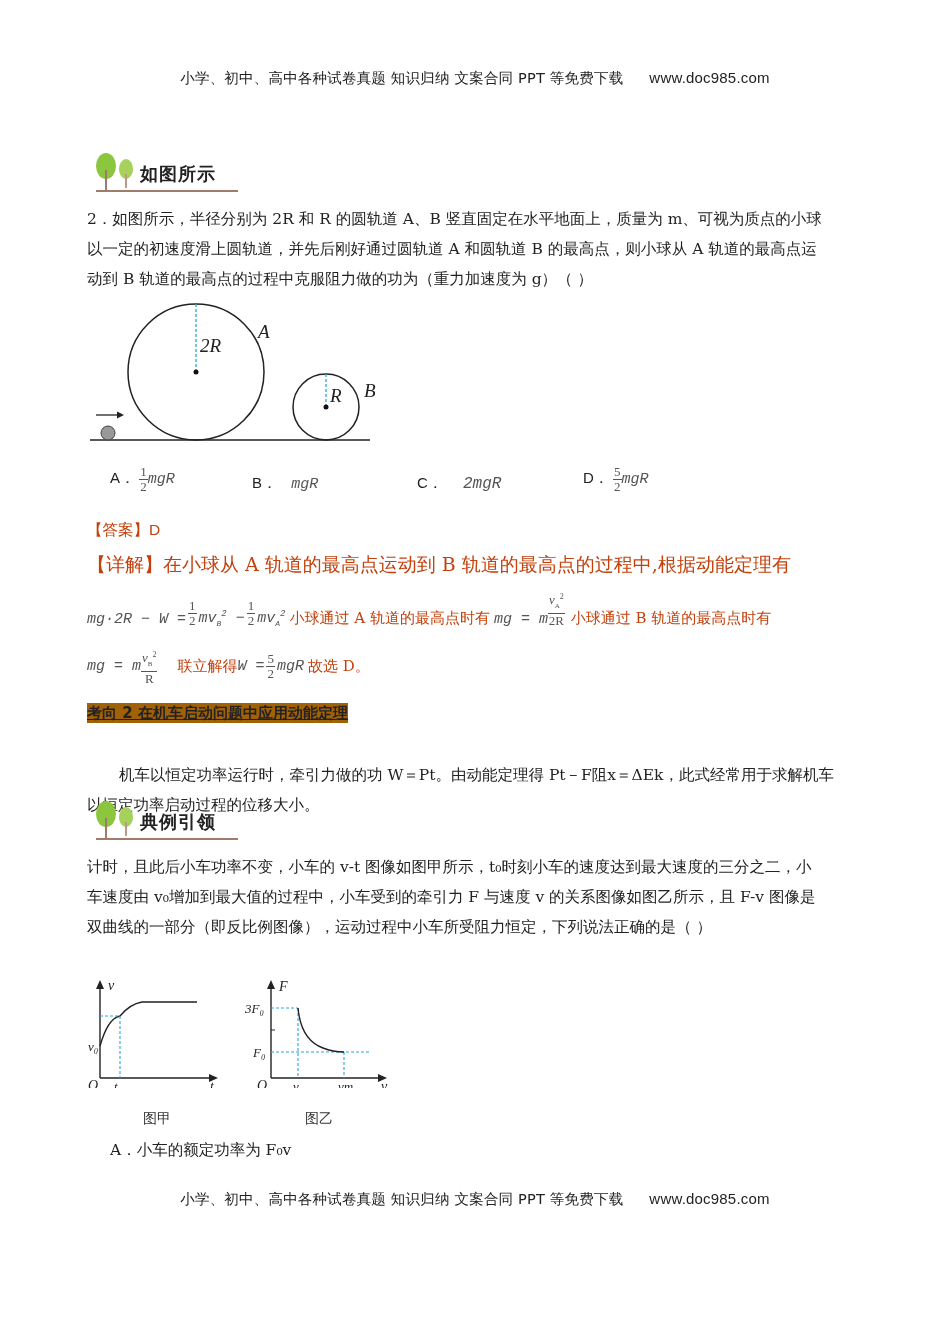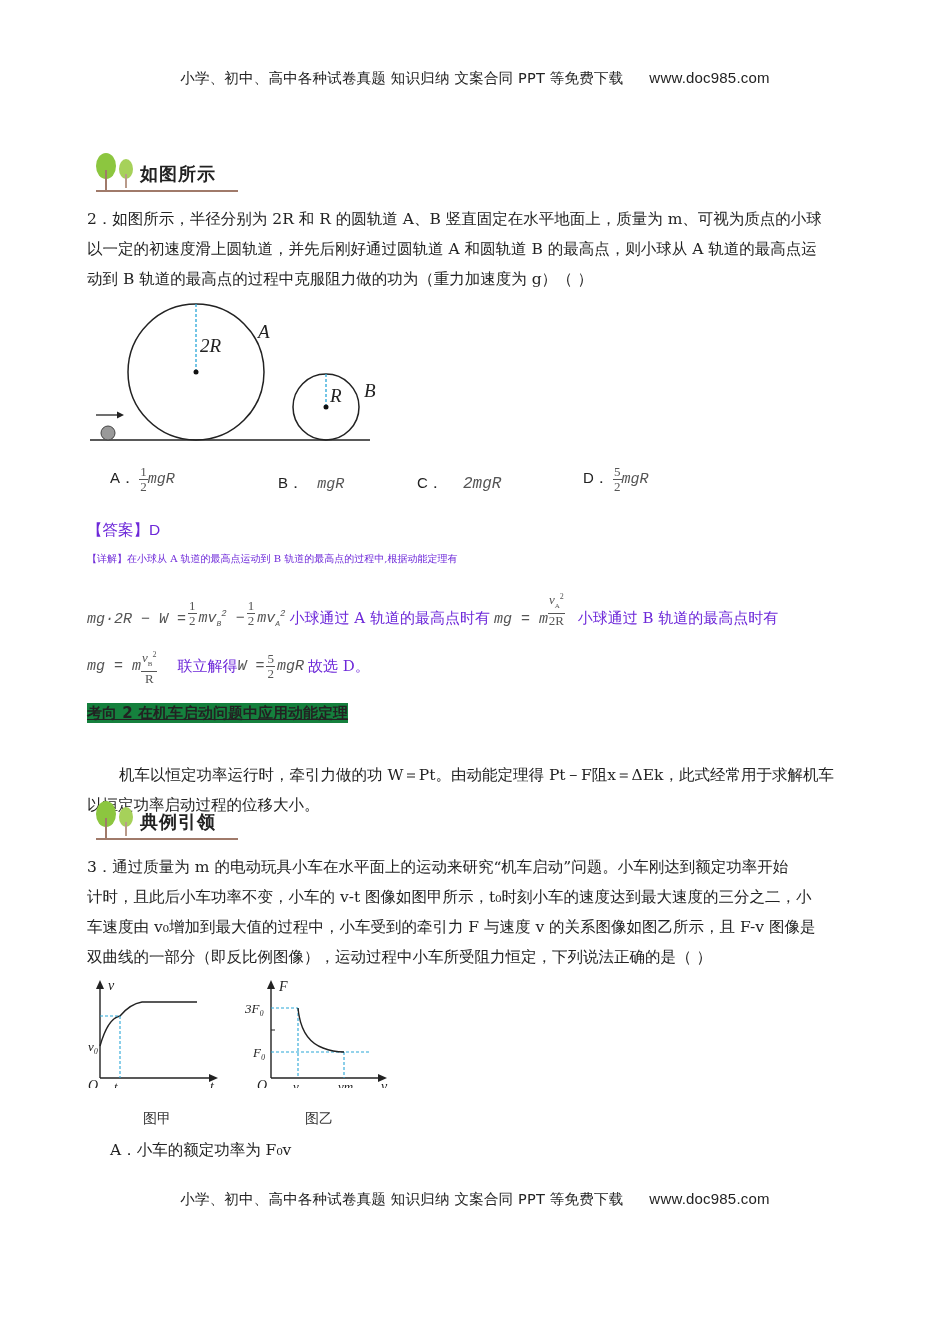--- a/index.html
+++ b/index.html
@@ -7,26 +7,26 @@
   body { position: relative; font-family: "DejaVu Serif", "Liberation Serif", serif; color: #222; overflow: hidden; }
   .abs { position: absolute; }
   .header, .footer { left: 0; width: 950px; text-align: center; font-size: 14.5px; color: #222; font-family: "DejaVu Sans", "Liberation Sans", sans-serif; letter-spacing: 0.2px; }
   .header { top: 69px; }
   .footer { top: 1190px; }
   .header .url, .footer .url { margin-left: 26px; font-family: "Liberation Sans", sans-serif; font-size: 15px; }
   .banner { left: 88px; width: 148px; height: 44px; }
   .banner .label { position: absolute; left: 52px; top: 12px; font-size: 18px; font-weight: bold; font-family: "DejaVu Sans", sans-serif; color: #222; letter-spacing: 1px; }
   .banner .line { position: absolute; left: 8px; top: 40px; width: 142px; height: 2px; background: #a07a6a; }
   .para { left: 87px; width: 790px; font-size: 15.5px; line-height: 30px; }
-  .red { color: #6d28d9; }
+  .red { color: #c2410c; }
   .opt { font-size: 15px; position: absolute; font-family: "Liberation Sans", sans-serif; }
   .math { font-family: Liberation Mono, monospace; font-style: italic; color: #555; font-size: 15px; }
   .frac { display: inline-flex; flex-direction: column; align-items: center; vertical-align: middle; font-family: "Liberation Serif", serif; font-size: 13px; color: #555; line-height: 14px; }
   .frac .num { border-bottom: 1px solid #555; padding: 0 1px; }
-  .highlight { background: #15803d; font-weight: bold; font-family: "DejaVu Sans", sans-serif; font-size: 15px; padding: 1px 0; text-decoration: underline; text-decoration-color: #222; }
+  .highlight { background: #a16207; font-weight: bold; font-family: "DejaVu Sans", sans-serif; font-size: 15px; padding: 1px 0; text-decoration: underline; text-decoration-color: #222; }
   .cap { font-size: 14px; font-family: "DejaVu Sans", sans-serif; color: #333; }
 </style>
 </head>
 <body>
 
 <div class="abs header">
   <span>小学、初中、高中各种试卷真题  知识归纳  文案合同  PPT 等免费下载</span><span class="url">www.doc985.com</span>
 </div>
 
 <div class="abs banner" style="top:150px;">
@@ -63,41 +63,41 @@
   <text x="276" y="99" font-family="Liberation Serif, serif" font-style="italic" font-size="19" fill="#222">B</text>
 </svg>
 
 <div class="opt" style="left:110px;top:465px;">
   <span>A．</span>
   <span class="frac">
       <span class="num">1</span>
       <span>2</span>
     </span><span class="math">mgR</span>
 </div>
-<div class="opt" style="left:252px;top:474px;margin-left:26px;">
+<div class="opt" style="left:252px;top:474px;">
   <span>B．</span>
   <span class="math" style="margin-left:10px;">mgR</span>
 </div>
 <div class="opt" style="left:417px;top:474px;">
   <span>C．</span>
   <span class="math" style="margin-left:16px;font-size:16px;">2mgR</span>
 </div>
 <div class="opt" style="left:583px;top:465px;">
   <span>D．</span>
   <span class="frac">
       <span class="num">5</span>
       <span>2</span>
     </span><span class="math">mgR</span>
 </div>
 
 <div class="abs red" style="left:87px;top:520px;font-size:15.5px;">
   <span>【答案】</span><span style="font-family:'Liberation Sans',sans-serif;">D</span>
 </div>
 
-<div class="abs red" style="left:87px;top:552px;font-size:10px;">
+<div class="abs red" style="left:87px;top:552px;font-size:19px;">
   <span>【详解】</span><span>在小球从 A 轨道的最高点运动到 B 轨道的最高点的过程中,根据动能定理有</span>
 </div>
 
 <div class="abs" style="left:87px;top:590px;font-size:15px;white-space:nowrap;display:flex;align-items:flex-end;">
   <span class="math">mg·2R − W =</span>
   <span class="frac" style="margin:0 2px;">
       <span class="num">1</span>
       <span>2</span>
     </span>
   <span class="math">mv<sub style="font-size:8px;">B</sub><sup style="font-size:9px;">2</sup> −</span>
@@ -105,21 +105,21 @@
       <span class="num">1</span>
       <span>2</span>
     </span>
   <span class="math">mv<sub style="font-size:8px;">A</sub><sup style="font-size:9px;">2</sup></span>
   <span class="red" style="margin-left:4px;">小球通过 A 轨道的最高点时有</span>
   <span class="math" style="margin-left:4px;">mg = m</span>
   <span class="frac">
       <span class="num"><i>v</i><sub style="font-size:7px;">A</sub><sup style="font-size:8px;">2</sup></span>
       <span>2R</span>
     </span>
-  <span class="red" style="margin-left:13px;">小球通过 B 轨道的最高点时有</span>
+  <span class="red" style="margin-left:6px;">小球通过 B 轨道的最高点时有</span>
 </div>
 
 <div class="abs" style="left:87px;top:648px;font-size:15px;white-space:nowrap;display:flex;align-items:center;">
   <span class="math">mg = m</span>
   <span class="frac">
       <span class="num"><i>v</i><sub style="font-size:7px;">B</sub><sup style="font-size:8px;">2</sup></span>
       <span>R</span>
     </span>
   <span class="red" style="margin-left:20px;">联立解得</span>
   <span class="math">W =</span>
@@ -144,21 +144,20 @@
     <ellipse cx="14" cy="14" rx="10" ry="13" fill="#8cc63f"></ellipse>
     <rect x="13" y="18" width="2" height="21" fill="#a07a6a"></rect>
     <ellipse cx="34" cy="17" rx="7" ry="10" fill="#a6d15a"></ellipse>
     <rect x="33" y="22" width="2" height="14" fill="#b99a8a"></rect>
   </svg>
   <span class="label">典例引领</span>
   <div class="line"></div>
 </div>
 
 <div class="abs para" style="top:852px;">
-  <div>3．通过质量为 m 的电动玩具小车在水平面上的运动来研究“机车启动”问题。小车刚达到额定功率开始</div>
   <div>计时，且此后小车功率不变，小车的 v-t 图像如图甲所示，t₀时刻小车的速度达到最大速度的三分之二，小</div>
   <div>车速度由 v₀增加到最大值的过程中，小车受到的牵引力 F 与速度 v 的关系图像如图乙所示，且 F-v 图像是</div>
   <div>双曲线的一部分（即反比例图像），运动过程中小车所受阻力恒定，下列说法正确的是（      ）</div>
 </div>
 
 <svg class="abs" style="left:82px;top:978px;" width="150" height="110">
   <line x1="18" y1="100" x2="18" y2="6" stroke="#222" stroke-width="1.4"></line>
   <polygon points="18,2 14,11 22,11" fill="#222"></polygon>
   <line x1="18" y1="100" x2="130" y2="100" stroke="#222" stroke-width="1.4"></line>
   <polygon points="136,100 127,96 127,104" fill="#222"></polygon>

